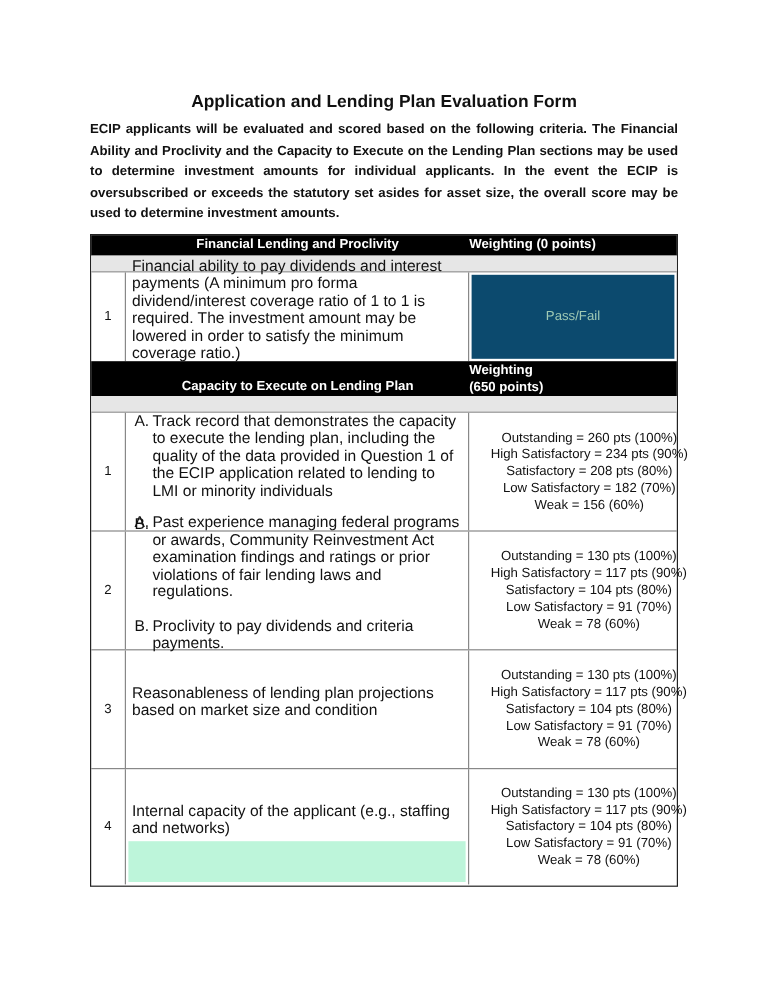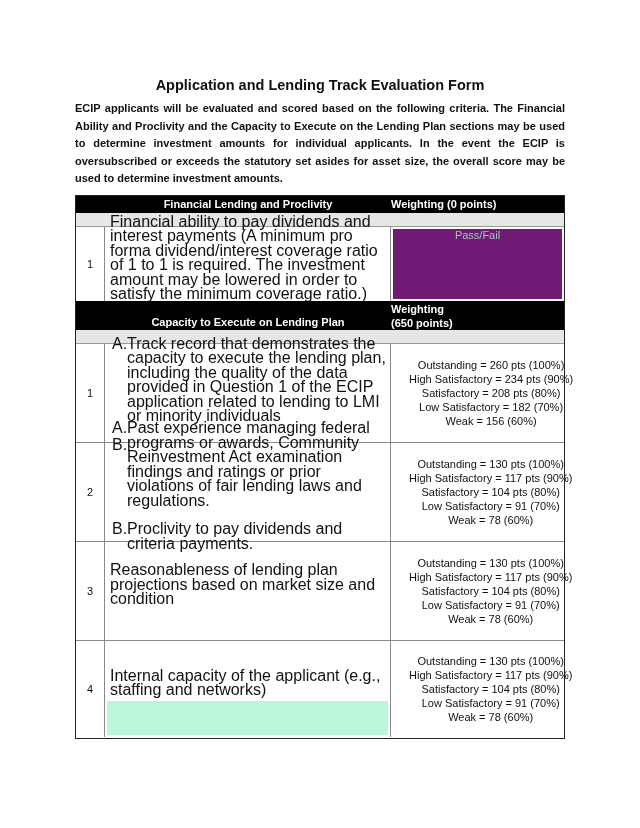--- a/index.html
+++ b/index.html
@@ -5,37 +5,37 @@
   html, body { margin:0; padding:0; background:#ffffff; }
   body { width:640px; height:828px; position:relative; font-family:"Liberation Sans", sans-serif; color:#111; }
   .title { position:absolute; left:0; width:640px; top:77px; text-align:center; font-weight:bold; font-size:14.5px; }
   .intro { position:absolute; left:75px; width:490px; top:100px; font-size:11px; line-height:17.5px; text-align:justify;font-weight:bold; }
   .tbl { position:absolute; left:75px; top:195px; width:490px; height:544px; border:1.5px solid #222; box-sizing:border-box; }
   .row { position:absolute; left:0; width:100%; box-sizing:border-box; }
   .hdr { background:#000; color:#fff; font-weight:bold; font-size:11px; }
   .gray { background:#e6e6e6; border-bottom:1px solid #999; }
   .cell { position:absolute; top:0; bottom:0; box-sizing:border-box; display:flex; align-items:center; }
   .c-num { left:0; width:29px; justify-content:center; font-size:11px; border-right:1.5px solid #888; }
-  .c-desc { left:29px; width:286px; padding:0 4px 12px 5px; font-size:16px; line-height:14.5px; border-right:1.5px solid #888; }
+  .c-desc { left:29px; width:286px; padding:0 4px 12px 5px; font-size:13px; line-height:14.5px; border-right:1.5px solid #888; }
   .c-wt { left:333px; right:0; text-align:center; font-size:11px; line-height:14px; }
   .bline { border-bottom:1.5px solid #888; }
   .h-left { position:absolute; left:29px; width:286px; text-align:center; }
   .h-right { position:absolute; left:315px; right:0; text-align:left; }
-  .pf { position:absolute; left:317px; right:2px; top:2px; bottom:2px; background:#701a75; display:flex; justify-content:center; color:#9fc9b4; font-size:11px; }
+  .pf { position:absolute; left:317px; right:2px; top:2px; bottom:2px; background:#0c4a6e; display:flex; align-items:center; justify-content:center; color:#9fc9b4; font-size:11px; }
   .green-strip { position:absolute; left:31px; width:281px; bottom:2px; height:34px; background:#bdf5da; }
   ol.ab { margin:0; padding:0 0 0 17px; list-style:none; }
   ol.ab li { position:relative; }
   ol.ab li .lt { position:absolute; left:-15px; }
   .gap { height:14px; }
   .wtlines div { white-space:nowrap; }
 </style>
 </head>
 <body>
 
-<div class="title">Application and Lending Track Evaluation Form</div>
+<div class="title">Application and Lending Plan Evaluation Form</div>
 <div class="intro">ECIP applicants will be evaluated and scored based on the following criteria.  The Financial Ability and Proclivity and the Capacity to Execute on the Lending Plan sections may be used to determine investment amounts for individual applicants.  In the event the ECIP is oversubscribed or exceeds the statutory set asides for asset size, the overall score may be used to determine investment amounts.</div>
 
 <div class="tbl">
 
   <div class="row hdr" style="top:0;height:17px;">
     <div class="h-left" style="top:2px;">Financial Lending and Proclivity</div>
     <div class="h-right" style="top:2px;">Weighting (0 points)</div>
   </div>
   <div class="row gray" style="top:17px;height:14px;"></div>
 

